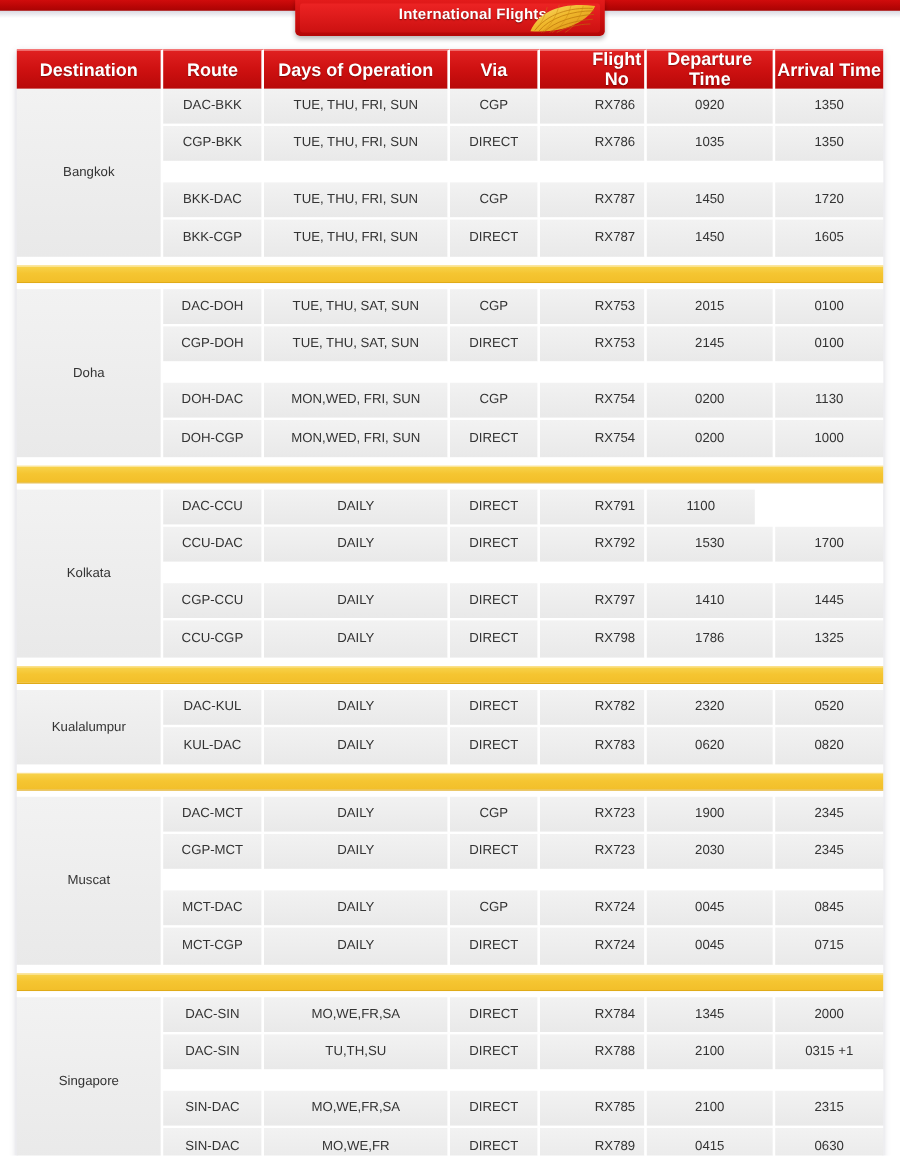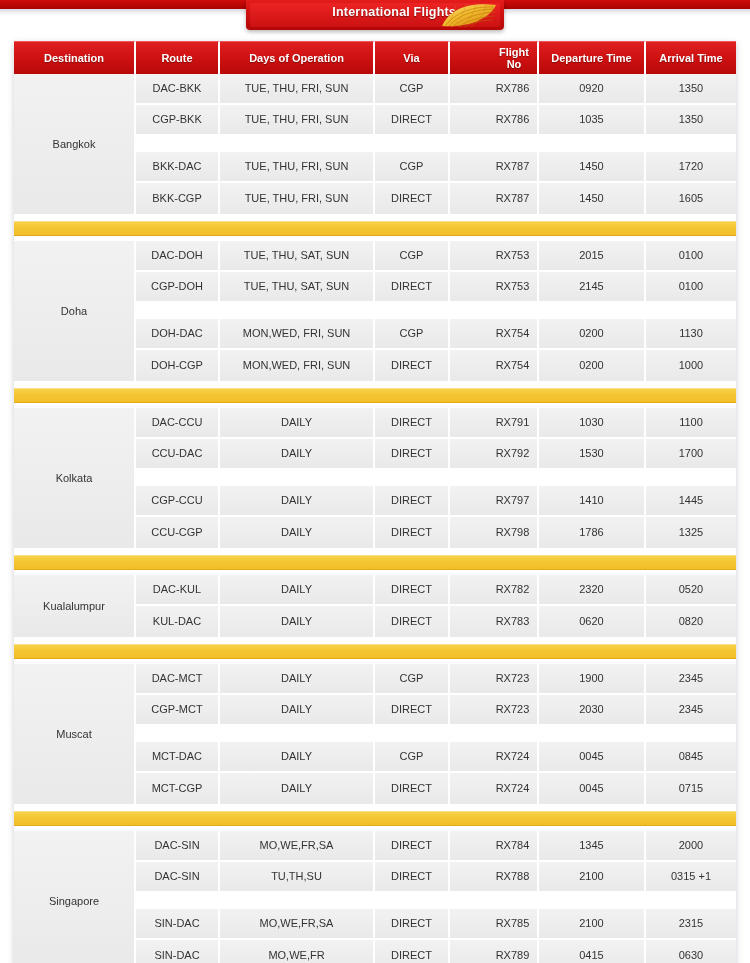--- a/index.html
+++ b/index.html
@@ -104,21 +104,21 @@
   .c-route { width: 84px; }
   .c-days  { width: 155px; }
   .c-via   { width: 75px; }
   .c-flt   { width: 89px; padding-left: 41px; }
   .c-dep   { width: 107px; }
   .c-arr   { width: 90px; }
 
   
   .thead { display: flex; width: 100%; }
   .th {
-    font-size: 11px;
+    font-size: 15px;
     font-weight: bold;
     color: #ffffff;
     text-align: center;
     display: flex;
     align-items: center;
     justify-content: center;
     height: 33px;
     background: linear-gradient(180deg, #e02020 0%, #d01212 45%, #b80808 100%);
     border-right: 2px solid #ffffff;
     text-shadow: 0 1px 1px rgba(0,0,0,0.35);
@@ -324,21 +324,20 @@
       <div class="sep"></div>
       <div class="sep-gap"></div>
       <div class="group">
         <div class="dest-cell">Kolkata</div>
         <div class="group-rows">
           <div class="drow">
             <div class="cell c-route">DAC-CCU</div>
             <div class="cell c-days">DAILY</div>
             <div class="cell c-via">DIRECT</div>
             <div class="cell c-flt">RX791</div>
-            <div class="cell c-dep">1030</div>
             <div class="cell c-arr">1100</div>
           </div>
           <div class="drow">
             <div class="cell c-route">CCU-DAC</div>
             <div class="cell c-days">DAILY</div>
             <div class="cell c-via">DIRECT</div>
             <div class="cell c-flt">RX792</div>
             <div class="cell c-dep">1530</div>
             <div class="cell c-arr">1700</div>
           </div>

